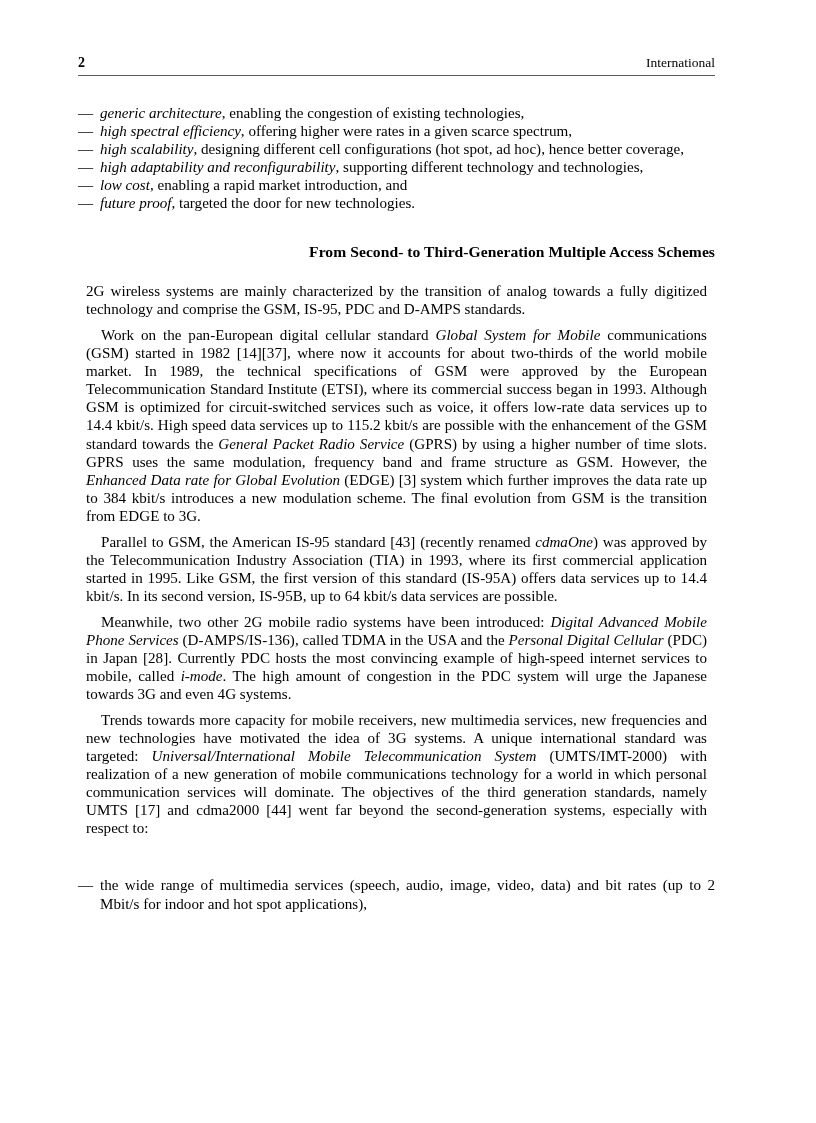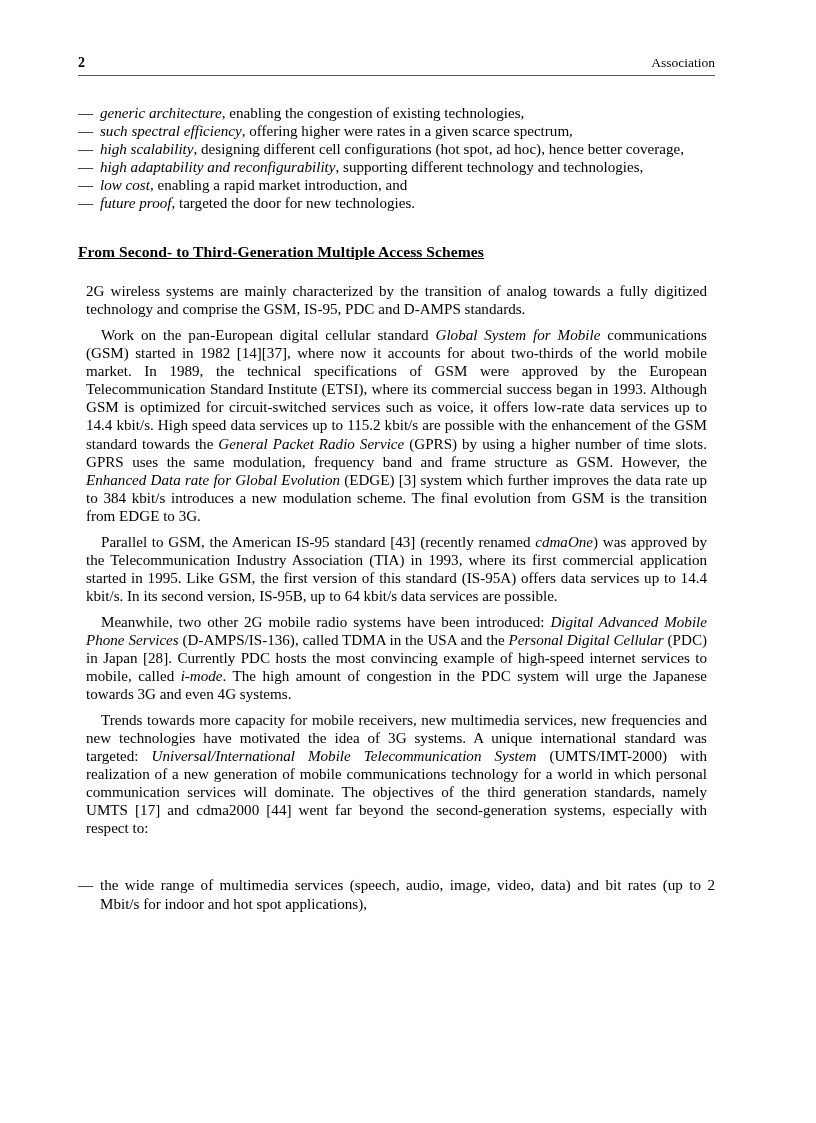--- a/index.html
+++ b/index.html
@@ -76,47 +76,46 @@
   
   .list-top-gap { height: 28px; }
   .after-list-gap { height: 30px; }
   .before-final-list-gap { height: 31px; }
 
   h2.section-heading {
     font-size: 15.6px;
     font-weight: bold;
     line-height: 19px;
     margin: 0;
-    text-align: left;
+    text-align: right;
     letter-spacing: 0.05px;
-    text-decoration: underline;
   }
   .heading-bottom-gap { height: 13px; }
 
   i, em { }
 </style>
 </head>
 <body>
 
 <div class="page">
   <div class="content">
 
     <div class="running-header">
       <span class="folio">2</span>
-      <span class="header-title">Association</span>
+      <span class="header-title">International</span>
     </div>
 
     <div class="list-top-gap"></div>
 
     <ul class="dash-list">
       <li class="dash-item">
         <span class="dash">—</span><i>generic architecture</i><span>, enabling the congestion of existing technologies,</span>
       </li>
       <li class="dash-item">
-        <span class="dash">—</span><i>such spectral efficiency</i><span>, offering higher were rates in a given scarce spectrum,</span>
+        <span class="dash">—</span><i>high spectral efficiency</i><span>, offering higher were rates in a given scarce spectrum,</span>
       </li>
       <li class="dash-item">
         <span class="dash">—</span><i>high scalability</i><span>, designing different cell configurations (hot spot, ad hoc), hence bet­ter coverage,</span>
       </li>
       <li class="dash-item">
         <span class="dash">—</span><i>high adaptability and reconfigurability</i><span>, supporting different technology and technolo­gies,</span>
       </li>
       <li class="dash-item">
         <span class="dash">—</span><i>low cost</i><span>, enabling a rapid market introduction, and</span>
       </li>

